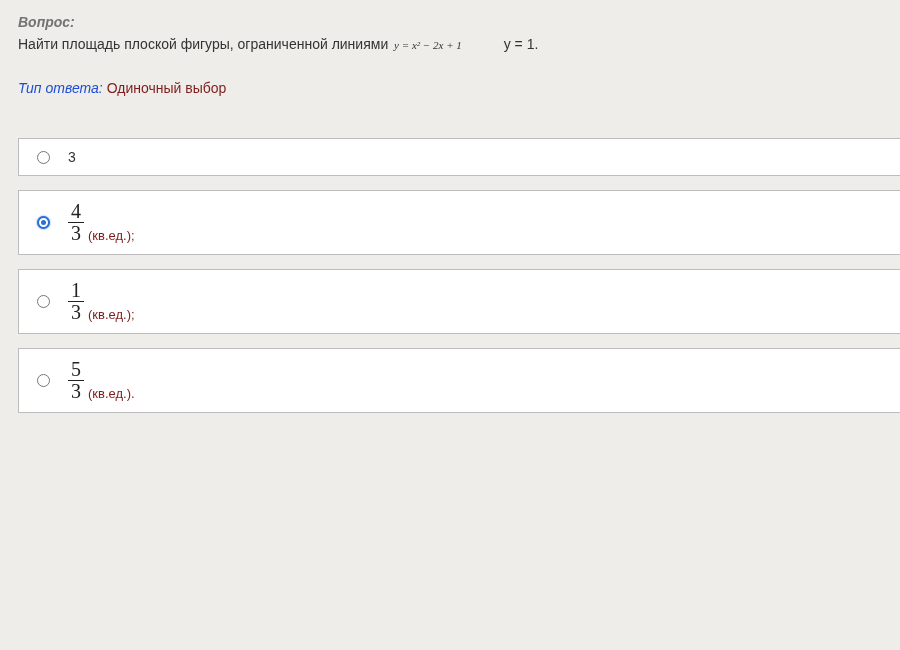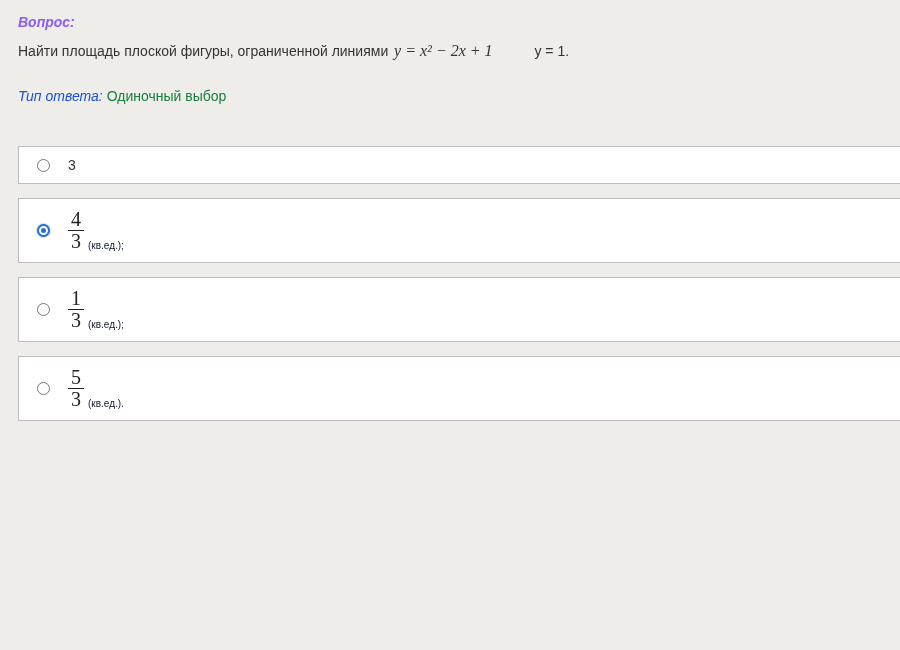--- a/index.html
+++ b/index.html
@@ -12,47 +12,47 @@
     font-size: 14px;
     color: #333;
     overflow: hidden;
   }
   .page {
     padding: 14px 0 0 18px;
   }
   .q-label {
     font-style: italic;
     font-weight: 600;
-    color: #8b5cf6;
-    margin-bottom: 12px;
+    color: #737373;
+    margin-bottom: 6px;
   }
   .q-text {
     color: #333;
     margin-bottom: 28px;
   }
   .q-text .formula {
     font-family: "Times New Roman", serif;
-    font-size: 16px;
+    font-size: 11px;
     font-style: italic;
     padding: 0 2px;
   }
   .q-text .tail {
     padding-left: 4px;
     margin-left: 32px;
   }
   .type-line {
     margin-bottom: 42px;
   }
   .type-label {
     font-style: italic;
     font-weight: 400;
     color: #1d4ed8;
   }
   .type-value {
-    color: #15803d;
+    color: #7f1d1d;
   }
   .options {
     padding-left: 0;
   }
   .option {
     background: #fff;
     border: 1px solid #bdbdbd;
     border-right: none;
     margin-bottom: 14px;
     padding: 10px 12px 10px 18px;
@@ -103,22 +103,22 @@
     line-height: 1.05;
     margin-right: 4px;
   }
   .frac .num { padding: 0 3px; }
   .frac .den {
     border-top: 1px solid #222;
     padding: 0 3px;
   }
   .unit {
     font-family: "Segoe UI", Arial, sans-serif;
-    font-size: 10px;
-    color: #0f172a;
+    font-size: 13px;
+    color: #7f1d1d;
     padding-bottom: 1px;
   }
 </style>
 </head>
 <body>
 
 <div class="page">
 
   <div class="q-label">Вопрос:</div>
   <div class="q-text">

